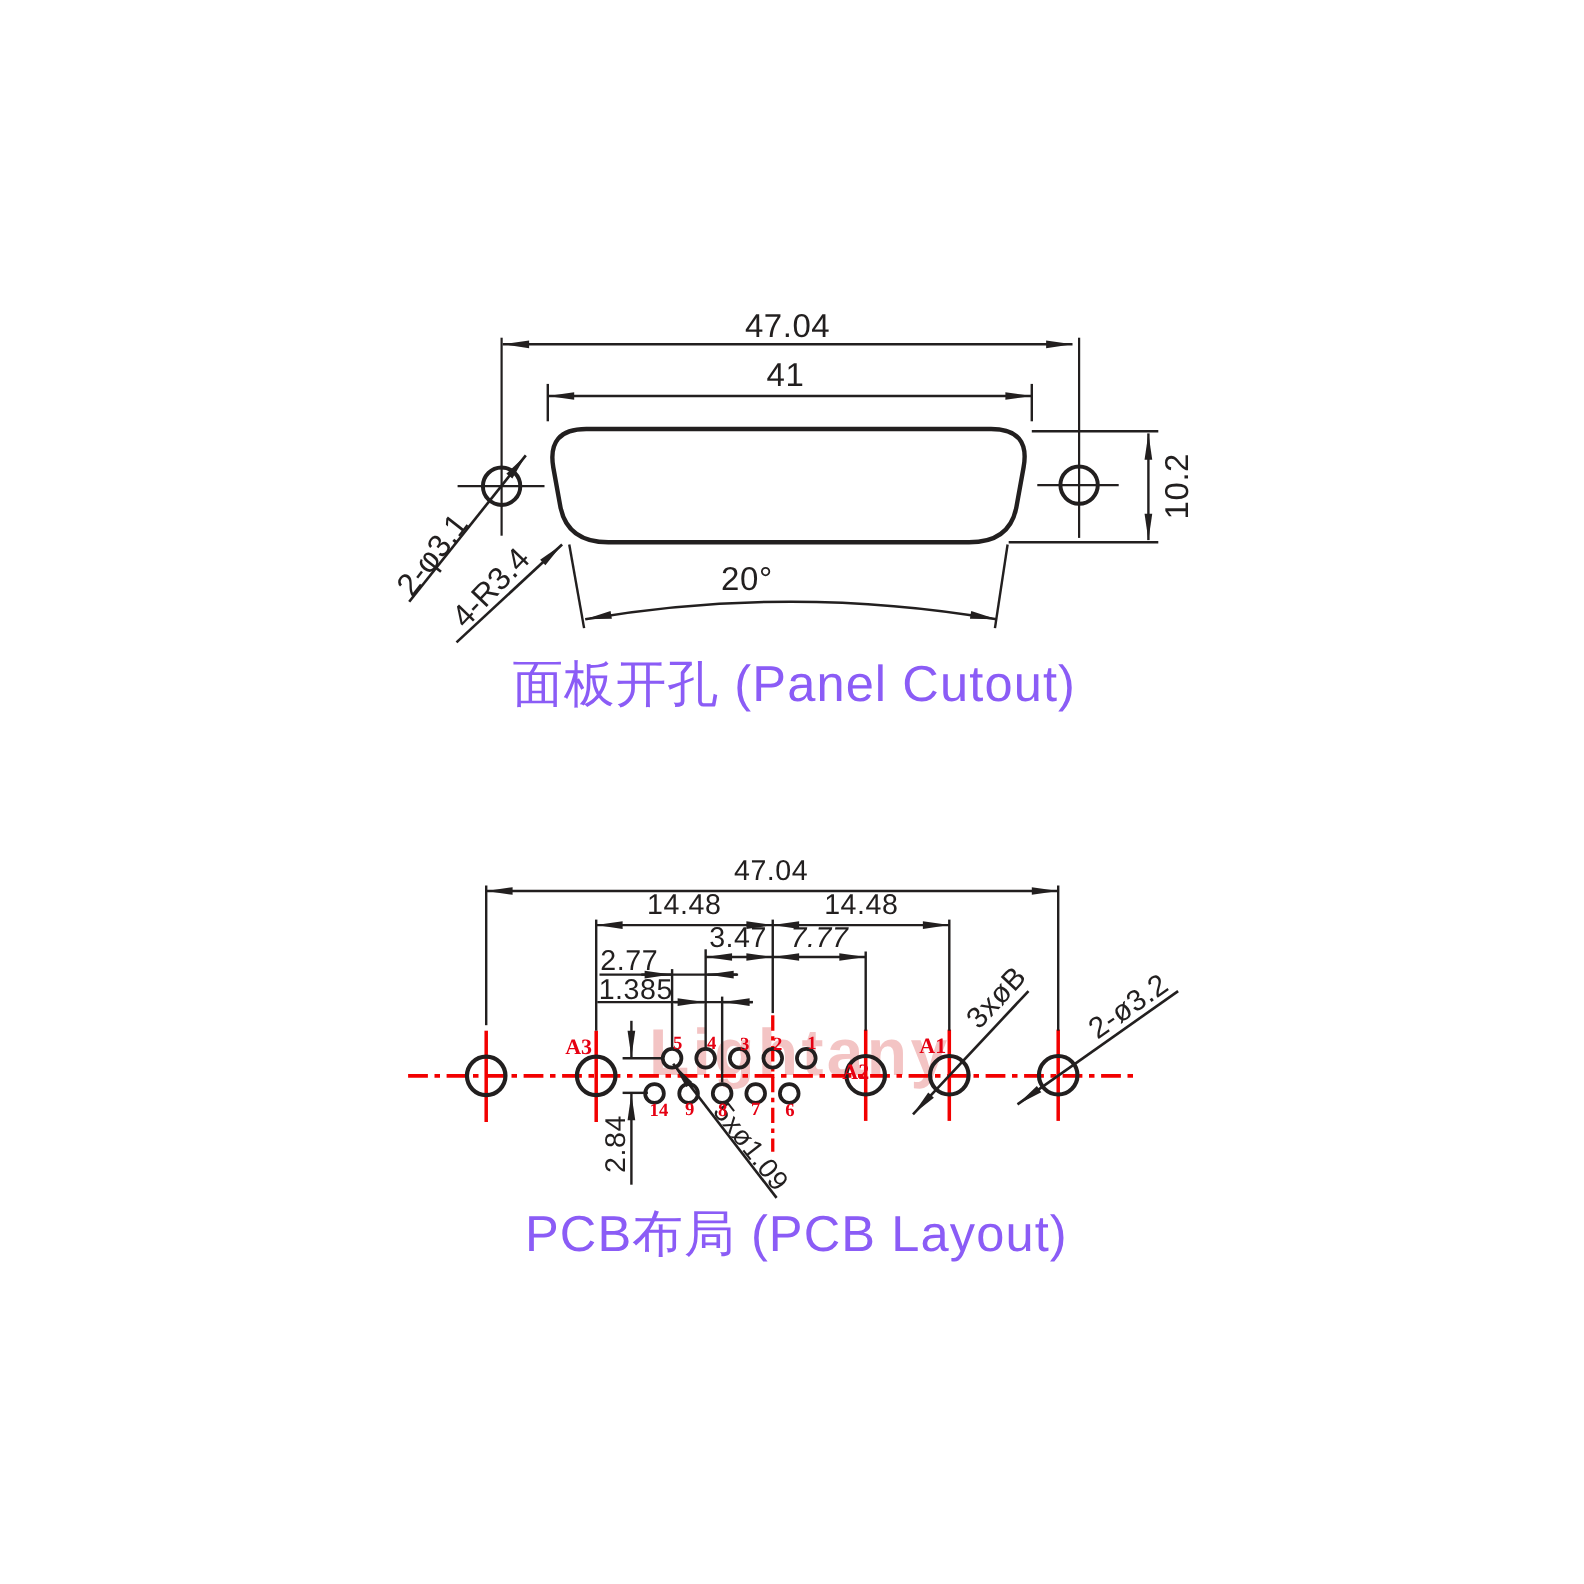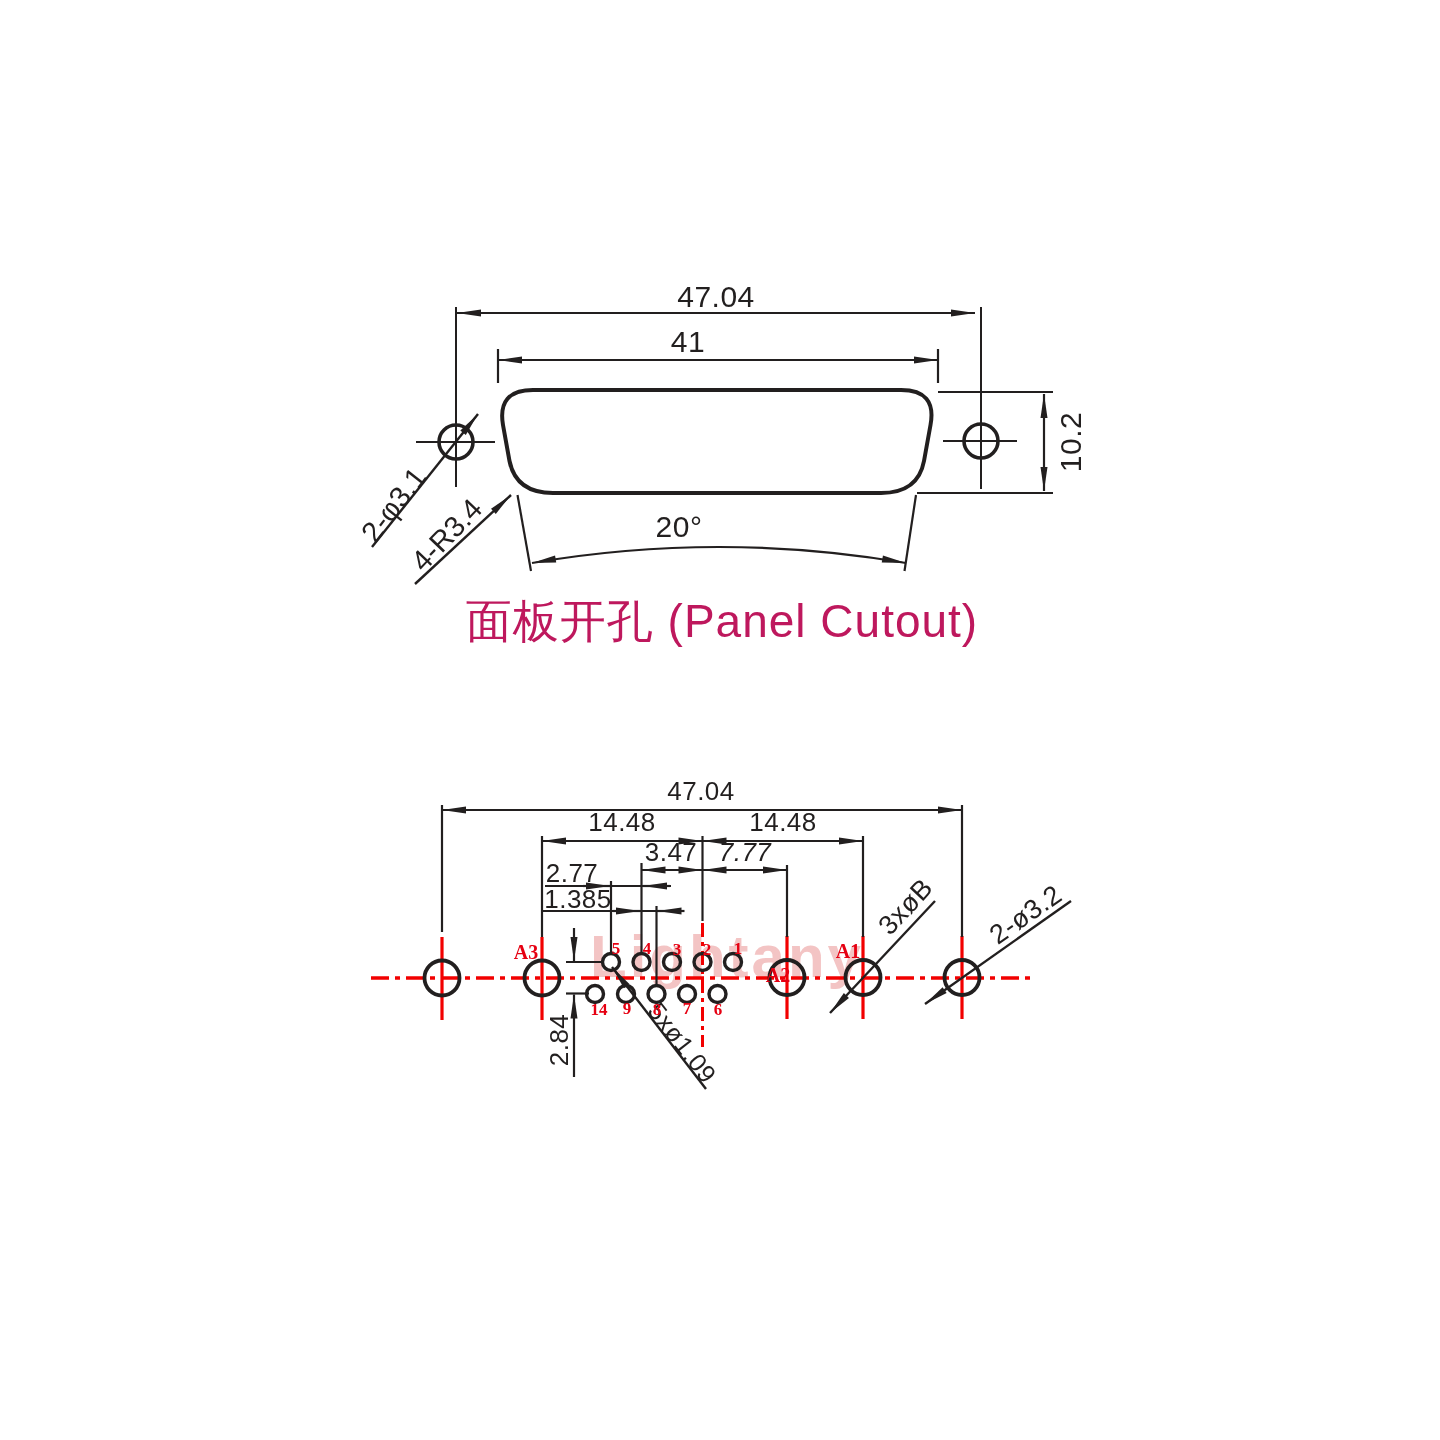--- a/index.html
+++ b/index.html
@@ -6,21 +6,21 @@
   .stage{position:relative;width:1440px;height:1440px;background:#ffffff;overflow:hidden;
          font-family:"Liberation Sans",sans-serif;}
   .lines{position:absolute;left:0;top:0;z-index:2;}
   .t{position:absolute;z-index:3;color:#221f1f;white-space:nowrap;
      transform:translate(-50%,-50%);line-height:1;}
   .dim{font-size:26px;letter-spacing:0.5px;}
   .dimtop{font-size:30px;letter-spacing:0.5px;}
   .rot90{transform:translate(-50%,-50%) rotate(-90deg);}
   .redlab{color:#e60012;font-family:"Liberation Serif",serif;font-weight:700;font-size:20px;}
   .pin{color:#e60012;font-family:"Liberation Serif",serif;font-weight:700;font-size:17px;}
-  .title{font-size:46px;font-weight:500;color:#be185d;letter-spacing:1px;}
+  .title{font-size:46px;font-weight:500;color:#8b5cf6;letter-spacing:1px;}
   .leader{font-size:29px;}
   .watermark{position:absolute;z-index:1;font-weight:700;font-size:60px;letter-spacing:3px;
      color:rgba(233,148,148,0.55);font-family:"Liberation Sans",sans-serif;}
 </style>
 </head>
 <body>
 
 <div class="stage">
 
   <div class="watermark" style="left:590px;top:922px;">Lightany</div>
@@ -127,21 +127,21 @@
         <circle cx="595" cy="994" r="8.5" stroke-width="3.4"></circle>
         <circle cx="626" cy="994" r="8.5" stroke-width="3.4"></circle>
         <circle cx="656.5" cy="994" r="8.5" stroke-width="3.4"></circle>
         <circle cx="687" cy="994" r="8.5" stroke-width="3.4"></circle>
         <circle cx="717.5" cy="994" r="8.5" stroke-width="3.4"></circle>
       </g>
     </g>
   </svg>
 
   <div class="t dimtop" style="left:716px;top:297px;">47.04</div>
-  <div class="t dimtop" style="left:688px;top:342px;text-align:right;">41</div>
+  <div class="t dimtop" style="left:714px;top:342px;text-align:right;">41</div>
   <div class="t dimtop rot90" style="left:1071px;top:442px;">10.2</div>
   <div class="t dimtop" style="left:679px;top:527px;">20°</div>
   <div class="t leader" style="left:394px;top:505px;transform:translate(-50%,-50%) rotate(-52deg);">2-φ3.1</div>
   <div class="t leader" style="left:447px;top:535px;transform:translate(-50%,-50%) rotate(-46deg);">4-R3.4</div>
   <div class="t title" style="left:722px;top:621px;">面板开孔 (Panel Cutout)</div>
 
   <div class="t dim" style="left:701px;top:791px;">47.04</div>
   <div class="t dim" style="left:622px;top:822px;">14.48</div>
   <div class="t dim" style="left:783px;top:822px;">14.48</div>
   <div class="t dim" style="left:671px;top:852px;">3.47</div>
@@ -161,14 +161,15 @@
   <div class="t pin" style="left:647px;top:948px;">4</div>
   <div class="t pin" style="left:677px;top:949px;">3</div>
   <div class="t pin" style="left:707px;top:949px;">2</div>
   <div class="t pin" style="left:738px;top:948px;">1</div>
   <div class="t pin" style="left:599px;top:1009px;">14</div>
   <div class="t pin" style="left:627px;top:1008px;">9</div>
   <div class="t pin" style="left:657px;top:1009px;">8</div>
   <div class="t pin" style="left:687px;top:1008px;">7</div>
   <div class="t pin" style="left:718px;top:1009px;">6</div>
 
+  <div class="t title" style="left:724px;top:1121px;">PCB布局 (PCB Layout)</div>
 
 </div>
 
 </body></html>

